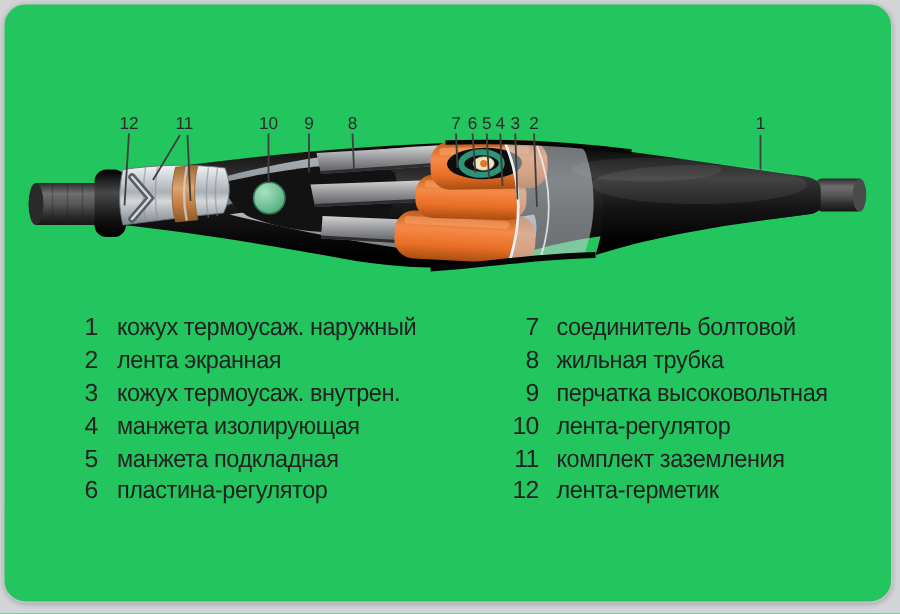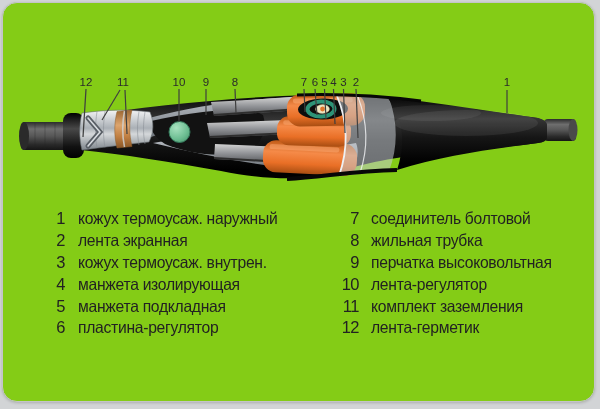--- a/index.html
+++ b/index.html
@@ -4,21 +4,21 @@
 <style>
   html,body{margin:0;padding:0;}
   body{
     width:600px;height:409px;position:relative;
     background:#d2d4d6;
     font-family:"Liberation Sans", sans-serif;
     overflow:hidden;
   }
   .card{
     position:absolute;left:2px;top:2px;width:591px;height:398px;
-    background:#84cc16;
+    background:#22c55e;
     border:1px solid #c3c5c7;
     border-radius:15px;
     box-shadow:0 1px 3px rgba(0,0,0,.18);
     overflow:hidden;
   }
   .diagram-svg{position:absolute;left:-2px;top:-2px;}
   .legend-col{position:absolute;top:205px;}
   .legend-col.left{left:38px;}
   .legend-col.right{left:324px;}
   .legend-row{display:flex;align-items:center;height:21.8px;}

